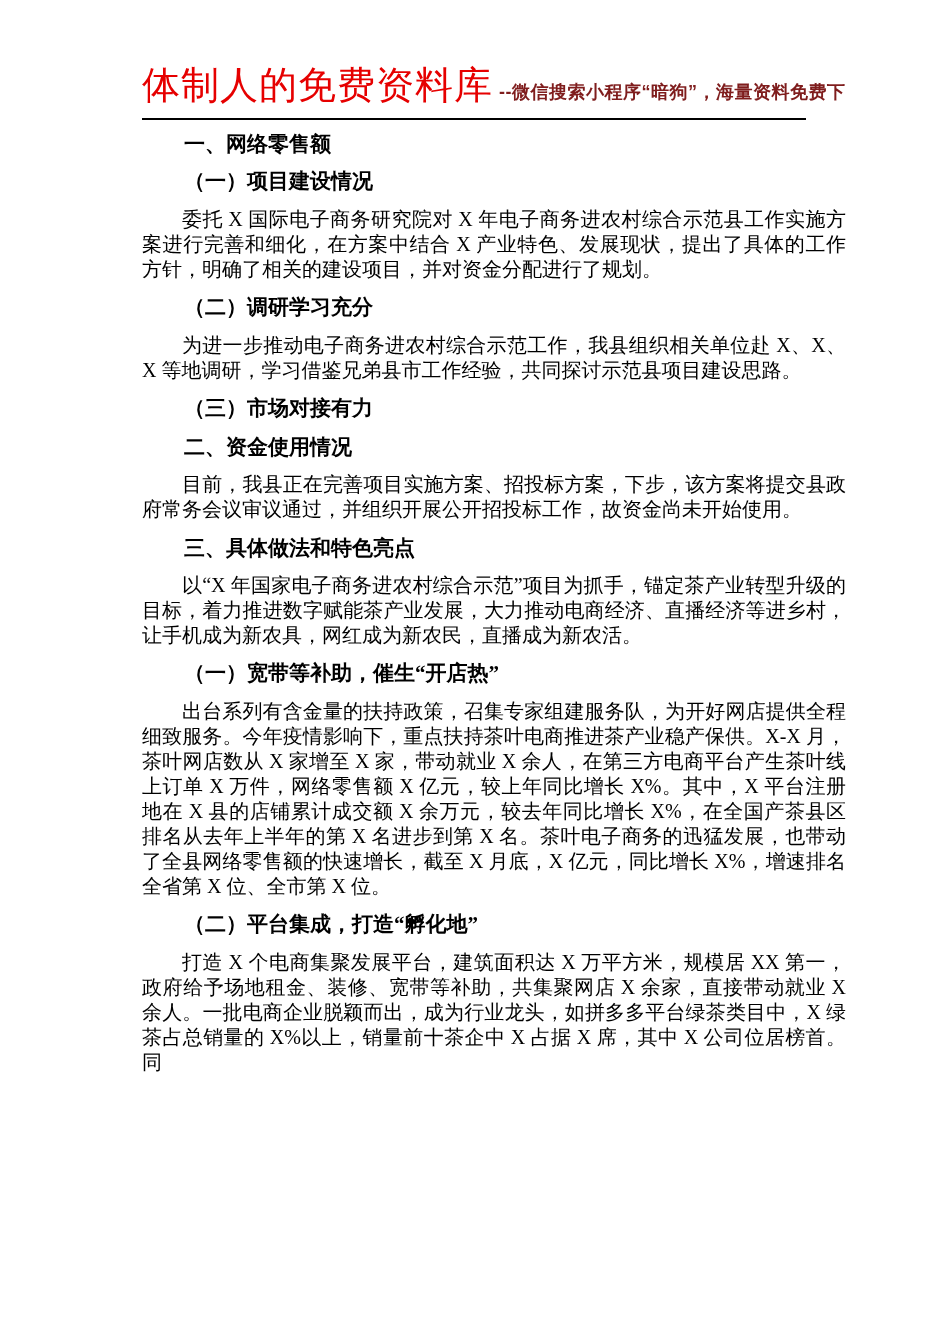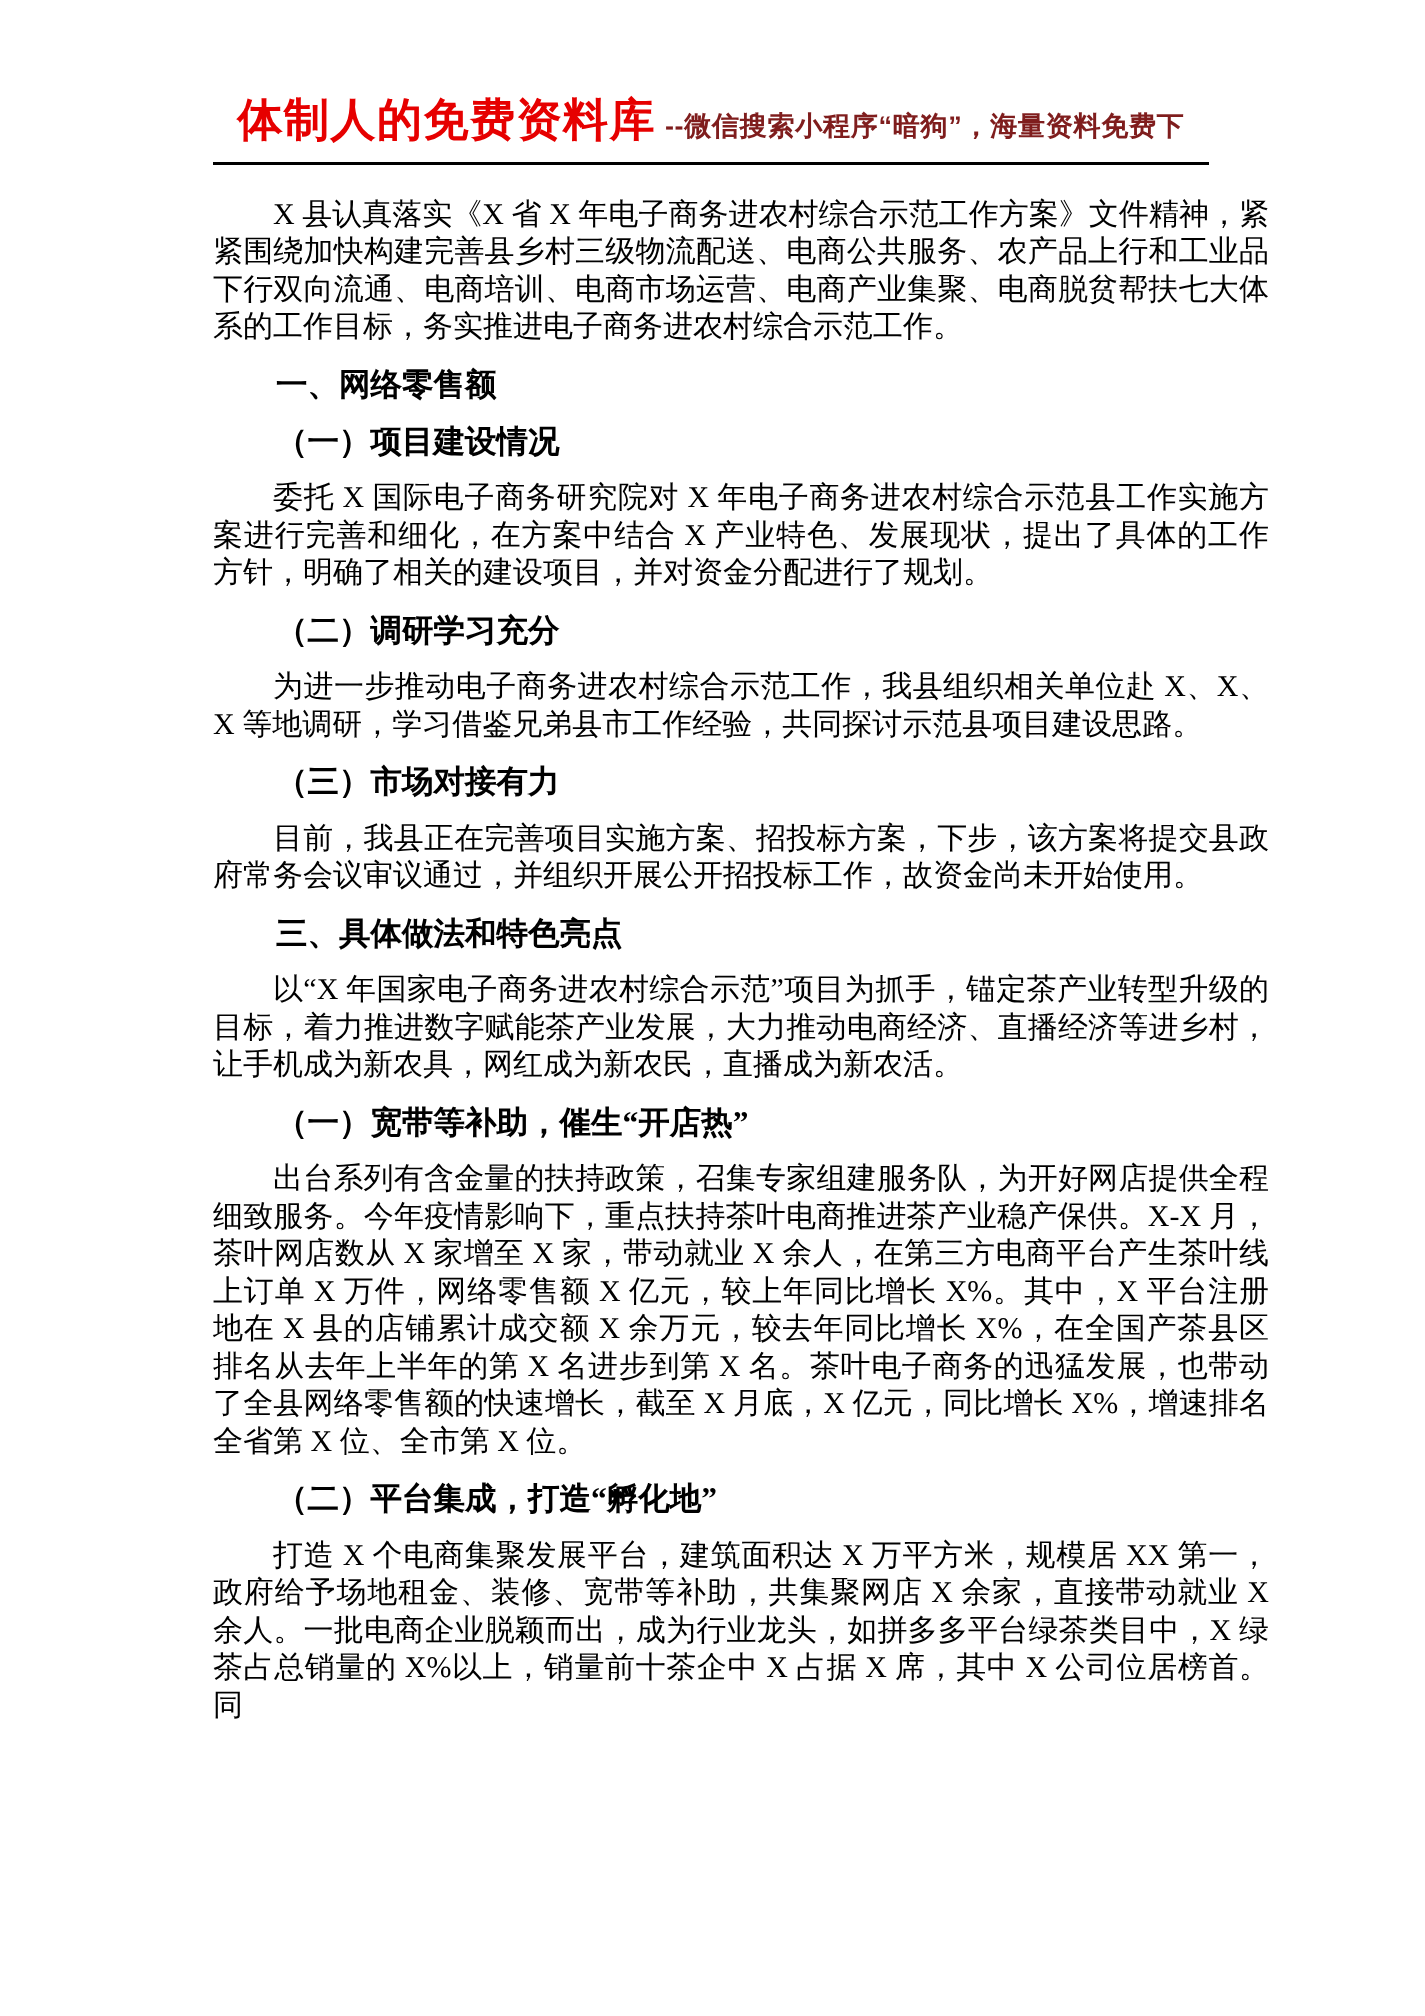--- a/index.html
+++ b/index.html
@@ -29,22 +29,22 @@
     top:60px;
     width:664px;
     text-align:center;
     border-bottom:2px solid #000000;
     padding-bottom:7px;
     white-space:nowrap;
     font-family:"Liberation Sans","DejaVu Sans",sans-serif;
   }
   .promo-header .brand{
     color:var(--brand-color);
-    font-size:30px;
-    font-weight:bold;
+    font-size:38px;
+    font-weight:normal;
     letter-spacing:1px;
   }
   .promo-header .tagline{
     color:#7f1d1d;
     font-size:18px;
     font-weight:bold;
     margin-left:6px;
     letter-spacing:0.5px;
   }
   
@@ -84,27 +84,27 @@
 </head>
 <body>
 
 <div class="page">
 
   <div class="promo-header">
     <span class="brand">体制人的免费资料库</span><span class="tagline">--微信搜索小程序“暗狗”，海量资料免费下</span>
   </div>
 
   <div class="doc-body">
-    <p class="para">X 县认真落实《X 省 X 年电子商务进农村综合示范工作方案》文件精神，紧紧围绕加快构建完善县乡村三级物流配送、电商公共服务、农产品上行和工业品下行双向流通、电商培训、电商市场运营、电商产业集聚、电商脱贫帮扶七大体系的工作目标，务实推进电子商务进农村综合示范工作。</p>
     <p class="h1">一、网络零售额</p>
     <p class="h2">（一）项目建设情况</p>
     <p class="para">委托 X 国际电子商务研究院对 X 年电子商务进农村综合示范县工作实施方案进行完善和细化，在方案中结合 X 产业特色、发展现状，提出了具体的工作方针，明确了相关的建设项目，并对资金分配进行了规划。</p>
     <p class="h2">（二）调研学习充分</p>
     <p class="para">为进一步推动电子商务进农村综合示范工作，我县组织相关单位赴 X、X、X 等地调研，学习借鉴兄弟县市工作经验，共同探讨示范县项目建设思路。</p>
     <p class="h2">（三）市场对接有力</p>
+    <p class="h1">二、资金使用情况</p>
     <p class="para">目前，我县正在完善项目实施方案、招投标方案，下步，该方案将提交县政府常务会议审议通过，并组织开展公开招投标工作，故资金尚未开始使用。</p>
     <p class="h1">三、具体做法和特色亮点</p>
     <p class="para">以“X 年国家电子商务进农村综合示范”项目为抓手，锚定茶产业转型升级的目标，着力推进数字赋能茶产业发展，大力推动电商经济、直播经济等进乡村，让手机成为新农具，网红成为新农民，直播成为新农活。</p>
     <p class="h2">（一）宽带等补助，催生“开店热”</p>
     <p class="para">出台系列有含金量的扶持政策，召集专家组建服务队，为开好网店提供全程细致服务。今年疫情影响下，重点扶持茶叶电商推进茶产业稳产保供。X-X 月，茶叶网店数从 X 家增至 X 家，带动就业 X 余人，在第三方电商平台产生茶叶线上订单 X 万件，网络零售额 X 亿元，较上年同比增长 X%。其中，X 平台注册地在 X 县的店铺累计成交额 X 余万元，较去年同比增长 X%，在全国产茶县区排名从去年上半年的第 X 名进步到第 X 名。茶叶电子商务的迅猛发展，也带动了全县网络零售额的快速增长，截至 X 月底，X 亿元，同比增长 X%，增速排名全省第 X 位、全市第 X 位。</p>
     <p class="h2">（二）平台集成，打造“孵化地”</p>
     <p class="para">打造 X 个电商集聚发展平台，建筑面积达 X 万平方米，规模居 XX 第一，政府给予场地租金、装修、宽带等补助，共集聚网店 X 余家，直接带动就业 X 余人。一批电商企业脱颖而出，成为行业龙头，如拼多多平台绿茶类目中，X 绿茶占总销量的 X%以上，销量前十茶企中 X 占据 X 席，其中 X 公司位居榜首。同</p>
   </div>
 
 </div>

